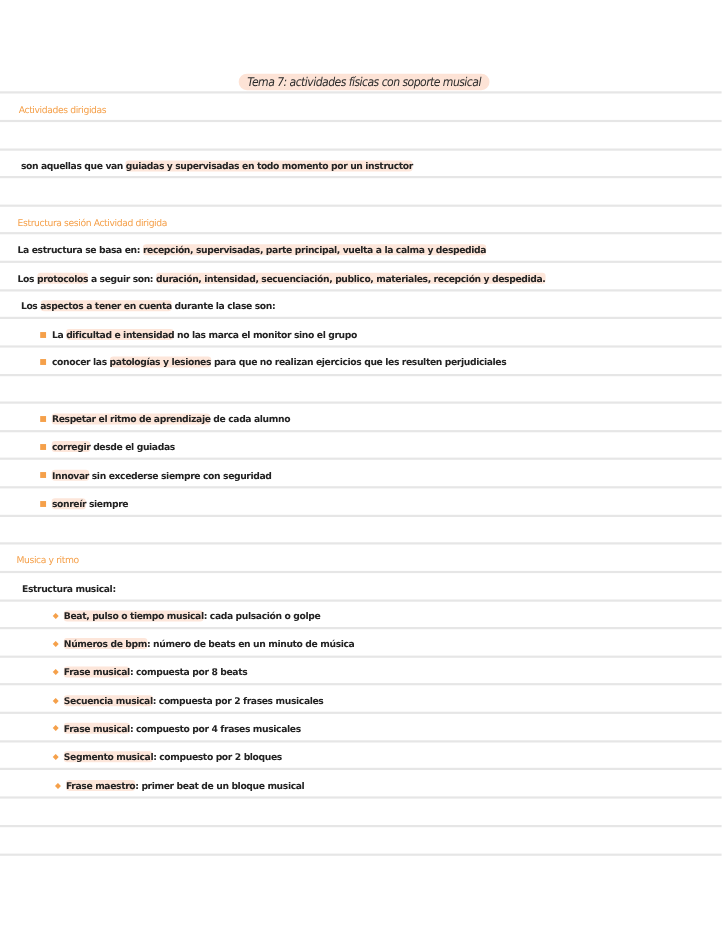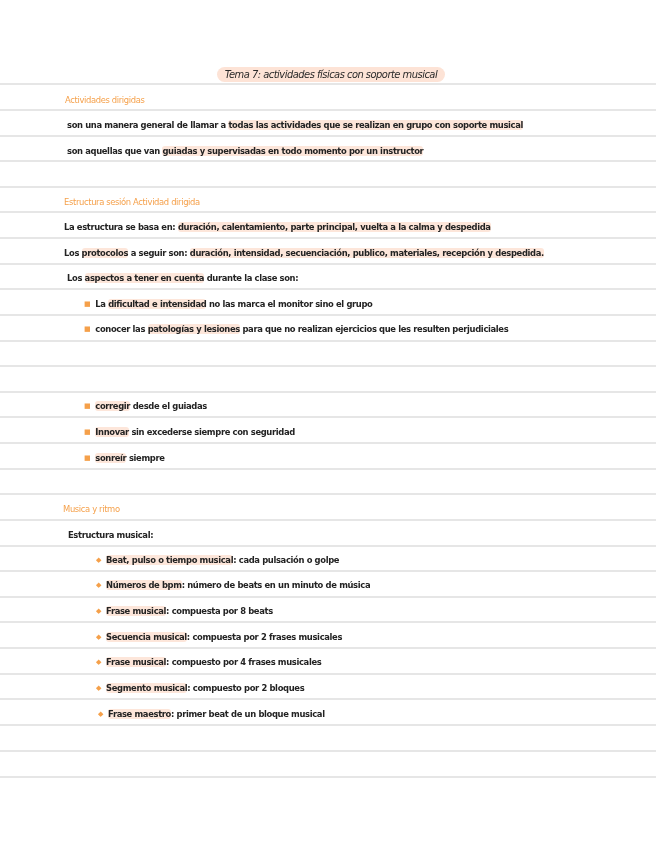--- a/index.html
+++ b/index.html
@@ -50,21 +50,20 @@
   .line {
     position: absolute;
     left: 0;
     height: 16px;
     line-height: 16px;
     font-size: 8.4px;
     letter-spacing: -0.35px;
     white-space: nowrap;
     font-weight: bold;
     color: #232323;
-    margin-left: 48px;
   }
   .heading {
     color: #f5a04a;
     font-weight: normal;
   }
   .hl {
     background: #fde6da;
     border-radius: 3px;
   }
   .bullet {
@@ -109,45 +108,45 @@
   <div class="rule" style="top:750px"></div>
   <div class="rule" style="top:776px"></div>
 
   <div class="title-wrap">
     <span class="title">Tema 7: actividades físicas con soporte musical</span>
   </div>
 
   <div class="line heading" style="top:92px; left:17px">
     <span>Actividades dirigidas</span>
   </div>
-  <div class="line" style="top:117px; left:19px">
-    <span>son una manera general de llamar a </span><span class="hl">todas las actividades que se realizan en grupo con soporte musical</span>
-  </div>
   <div class="line" style="top:143px; left:19px">
     <span>son aquellas que van </span><span class="hl">guiadas y supervisadas en todo momento por un instructor</span>
   </div>
 
   <div class="line heading" style="top:194px; left:16px">
     <span>Estructura sesión Actividad dirigida</span>
   </div>
   <div class="line" style="top:219px; left:16px">
-    <span>La estructura se basa en: </span><span class="hl">duración, calentamiento, parte principal, vuelta a la calma y despedida</span>
+    <span>La estructura se basa en: </span><span class="hl">recepción, supervisadas, parte principal, vuelta a la calma y despedida</span>
   </div>
   <div class="line" style="top:245px; left:16px">
     <span>Los </span><span class="hl">protocolos</span><span> a seguir son: </span><span class="hl">duración, intensidad, secuenciación, publico, materiales, recepción y despedida.</span>
   </div>
   <div class="line" style="top:270px; left:19px">
     <span>Los </span><span class="hl">aspectos a tener en cuenta</span><span> durante la clase son:</span>
   </div>
 
   <div class="line" style="top:296px; left:36px">
     <span class="bullet">■</span><span>La </span><span class="hl">dificultad e intensidad</span><span> no las marca el monitor sino el grupo</span>
   </div>
   <div class="line" style="top:321px; left:36px">
     <span class="bullet">■</span><span>conocer las </span><span class="hl">patologías y lesiones</span><span> para que no realizan ejercicios que les resulten perjudiciales</span>
+  </div>
+  <div class="line" style="top:373px; left:36px">
+    <span class="bullet">■</span><span></span><span class="hl">Respetar el ritmo de aprendizaje</span><span> de cada alumno</span>
   </div>
   <div class="line" style="top:398px; left:36px">
     <span class="bullet">■</span><span></span><span class="hl">corregir</span><span> desde el guiadas</span>
   </div>
   <div class="line" style="top:424px; left:36px">
     <span class="bullet">■</span><span></span><span class="hl">Innovar</span><span> sin excederse siempre con seguridad</span>
   </div>
   <div class="line" style="top:450px; left:36px">
     <span class="bullet">■</span><span></span><span class="hl">sonreír</span><span> siempre</span>
   </div>

